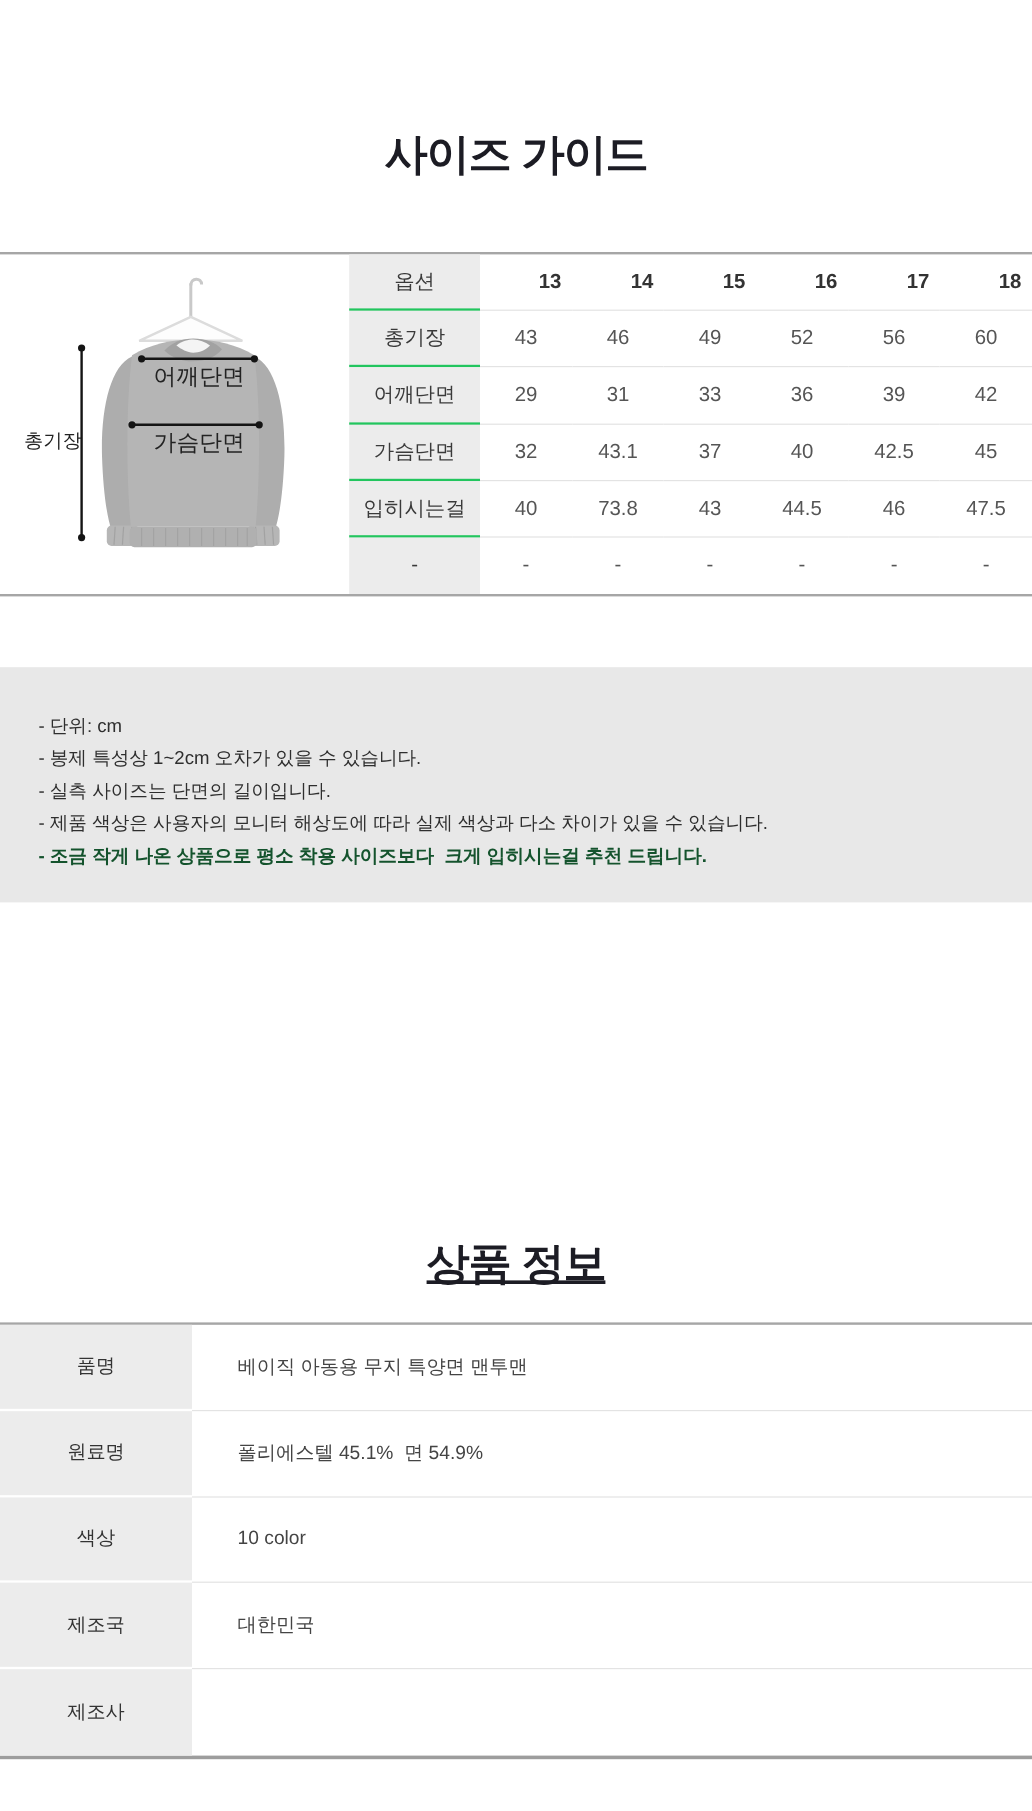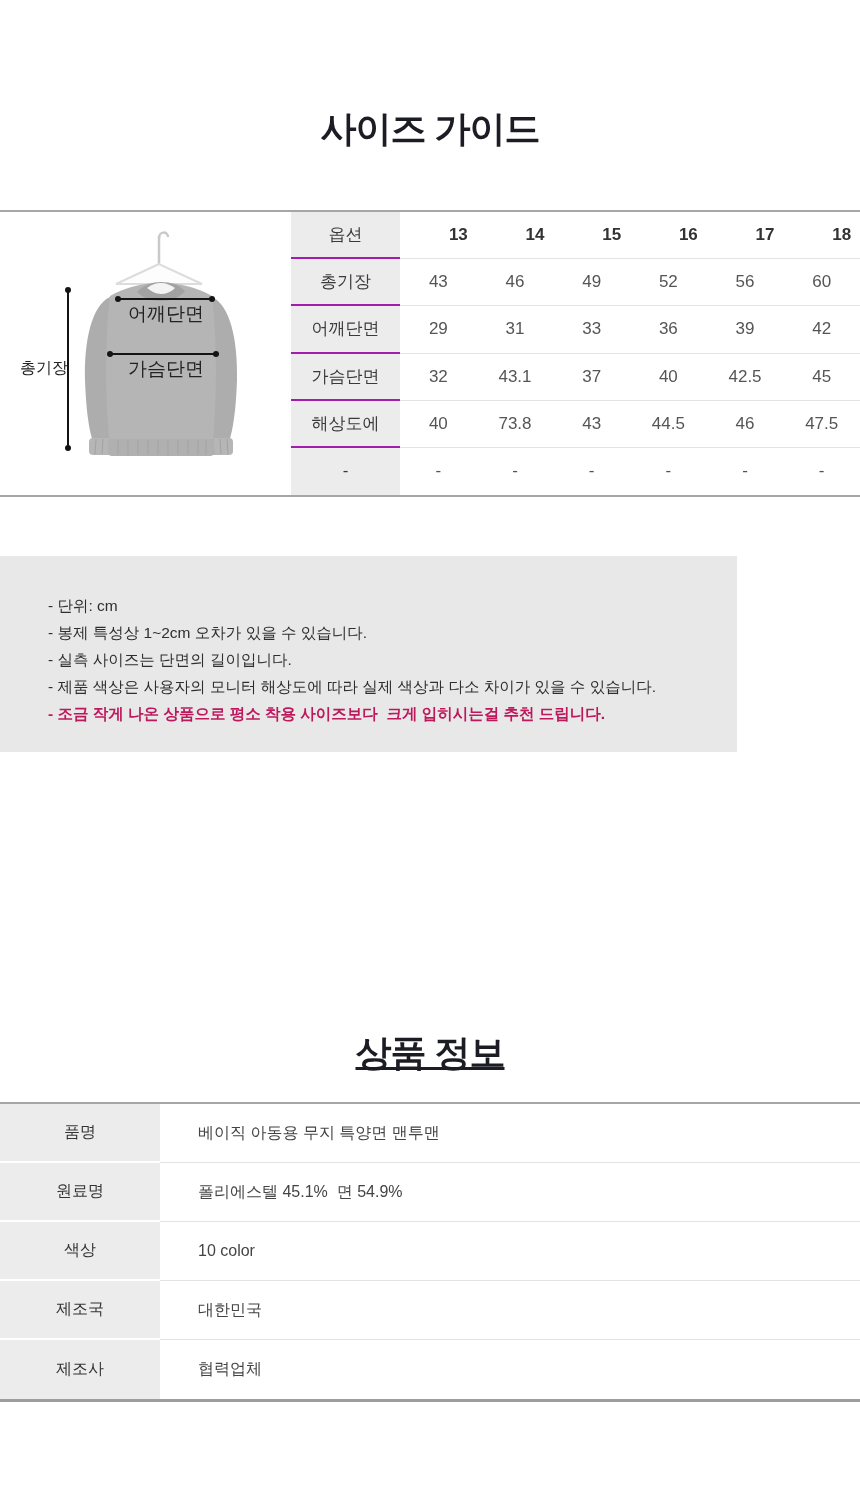--- a/index.html
+++ b/index.html
@@ -26,33 +26,33 @@
   .product-visual{position:absolute;left:0;top:0;width:291px;height:100%;}
   .product-visual svg{position:absolute;left:0;top:0;}
   .measure-label{position:absolute;transform:translate(-50%,-50%);color:#222;white-space:nowrap;}
   .lbl-total{left:44px;top:156px;font-size:16px;}
   .lbl-shoulder{left:166px;top:102px;font-size:19px;}
   .lbl-chest{left:166px;top:157px;font-size:19px;}
 
   .size-table{position:absolute;left:291px;top:0;right:0;bottom:0;display:flex;flex-direction:column;}
   .st-row{flex:1;display:flex;}
   .st-cell{display:flex;align-items:center;justify-content:center;font-size:17px;color:var(--text-mid);}
-  .st-label{width:109px;background:var(--cell-bg);border-bottom:2px solid #a21caf;color:#3a3a3a;}
+  .st-label{width:109px;background:var(--cell-bg);border-bottom:2px solid #22c55e;color:#3a3a3a;}
   .st-val{flex:1;border-bottom:1px solid var(--separator);}
   .st-head .st-val{font-weight:700;color:var(--text-dark);padding-left:40px;}
   .st-row:last-child .st-label,.st-row:last-child .st-val{border-bottom:none;}
 
   
-  .notes-box{position:absolute;left:0;top:556px;width:737px;height:196px;background:var(--notes-bg);
-    padding:36px 30px 0 48px;}
+  .notes-box{position:absolute;left:0;top:556px;width:860px;height:196px;background:var(--notes-bg);
+    padding:36px 30px 0 32px;}
   .note-line{font-size:15.5px;line-height:27px;color:#2e2e2e;white-space:pre-wrap;}
-  .note-bold{font-weight:700;color:#be185d;}
+  .note-bold{font-weight:700;color:#14532d;}
 
   
-  .info-table{position:absolute;left:0;top:1102px;width:860px;height:300px;display:flex;flex-direction:column;
+  .info-table{position:absolute;left:0;top:1102px;width:860px;height:364px;display:flex;flex-direction:column;
     border-top:2px solid var(--border-dark);border-bottom:3px solid #9d9d9d;}
   .it-row{flex:1;display:flex;}
   .it-label{width:160px;background:var(--cell-bg);border-bottom:2px solid #ffffff;
     display:flex;align-items:center;justify-content:center;font-size:16px;color:#333;}
   .it-value{flex:1;border-bottom:1px solid var(--separator);display:flex;align-items:center;
     padding-left:38px;font-size:16px;color:#444;white-space:pre-wrap;}
   .it-row:last-child .it-label,.it-row:last-child .it-value{border-bottom:none;}
 </style>
 </head>
 <body>
@@ -158,21 +158,21 @@
       <div class="st-row">
         <div class="st-cell st-label">가슴단면</div>
         <div class="st-cell st-val">32</div>
         <div class="st-cell st-val">43.1</div>
         <div class="st-cell st-val">37</div>
         <div class="st-cell st-val">40</div>
         <div class="st-cell st-val">42.5</div>
         <div class="st-cell st-val">45</div>
       </div>
       <div class="st-row">
-        <div class="st-cell st-label">해상도에</div>
+        <div class="st-cell st-label">입히시는걸</div>
         <div class="st-cell st-val">40</div>
         <div class="st-cell st-val">73.8</div>
         <div class="st-cell st-val">43</div>
         <div class="st-cell st-val">44.5</div>
         <div class="st-cell st-val">46</div>
         <div class="st-cell st-val">47.5</div>
       </div>
       <div class="st-row">
         <div class="st-cell st-label">-</div>
         <div class="st-cell st-val">-</div>
@@ -207,17 +207,16 @@
     <div class="it-row">
       <div class="it-label">색상</div>
       <div class="it-value">10 color</div>
     </div>
     <div class="it-row">
       <div class="it-label">제조국</div>
       <div class="it-value">대한민국</div>
     </div>
     <div class="it-row">
       <div class="it-label">제조사</div>
-      <div class="it-value">협력업체</div>
     </div>
   </div>
 
 </div>
 
 </body></html>

